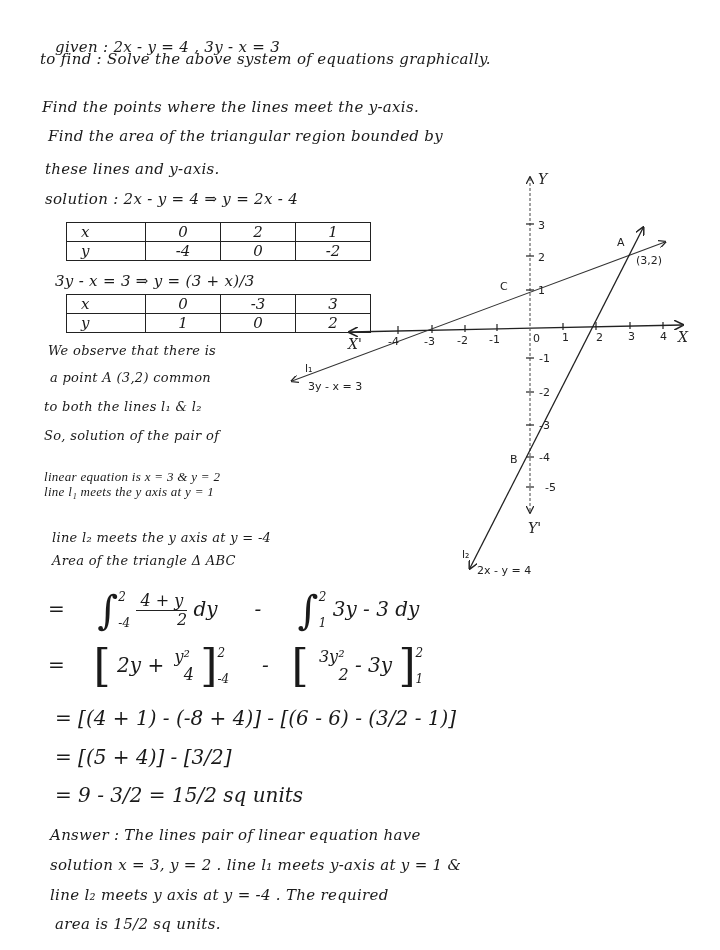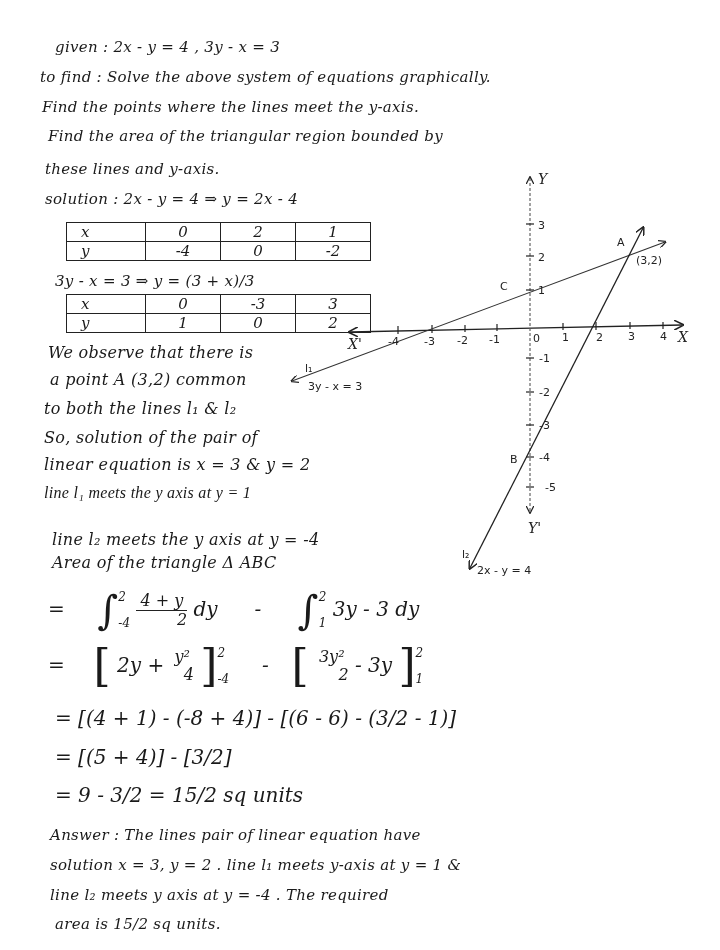--- a/index.html
+++ b/index.html
@@ -1,39 +1,39 @@
 <!DOCTYPE html>
 <html><head>
 <meta charset="utf-8">
 <style>
   html, body { margin:0; padding:0; background:#fff; }
   body { width:720px; height:950px; position:relative; overflow:hidden;
          font-family:"DejaVu Serif", serif; color:#1a1a1a; }
   .ln { position:absolute; font-size:15px; font-style:italic; white-space:nowrap; letter-spacing:0.3px; }
-  .sm { font-size:16px;text-align:center; }
+  .sm { font-size:13px;text-align:center; }
   table.vt { position:absolute; border-collapse:collapse; font-size:15px; font-style:italic; }
   table.vt td { border:1.5px solid #222; height:18px; text-align:center; padding:0 4px; }
   table.vt td.h { width:60px; text-align:left; padding-left:14px; }
   table.vt td.c { width:66px; }
   svg { position:absolute; left:0; top:0; }
   .lbl { font-family:"DejaVu Sans", sans-serif; font-size:11px; fill:#222; }
   .lblb { font-family:"DejaVu Serif", serif; font-size:14px; font-style:italic; fill:#222; }
   .math { position:absolute; font-size:20px; font-style:italic; white-space:nowrap; }
   .frac { display:inline-block; vertical-align:middle; text-align:right; font-size:16px; line-height:18px; }
   .frac .n { border-bottom:1.3px solid #222; padding:0 4px; display:block; }
   .frac .d { display:block; }
   .br { font-size:44px; font-style:normal; vertical-align:middle; line-height:40px; }
   .lim { display:inline-block; vertical-align:middle; font-size:12px; line-height:26px; text-align:left; }
   .int { font-size:40px; font-style:normal; vertical-align:middle; }
 </style>
 </head>
 <body>
 
 <div class="ln" style="left:55px;top:38px;">given : 2x - y = 4 , 3y - x = 3</div>
-<div class="ln" style="left:40px;top:68px;">to find : Solve the above system of equations graphically.</div>
+<div class="ln" style="left:40px;top:50px;">to find : Solve the above system of equations graphically.</div>
 <div class="ln" style="left:42px;top:98px;">Find the points where the lines meet the y-axis.</div>
 <div class="ln" style="left:48px;top:127px;">Find the area of the triangular region bounded by</div>
 <div class="ln" style="left:45px;top:160px;">these lines and y-axis.</div>
 <div class="ln" style="left:45px;top:190px;">solution : 2x - y = 4 ⇒ y = 2x - 4</div>
 
 <table class="vt" style="left:66px;top:222px;">
   <tbody>
       <tr>
     <td class="h">x</td>
     <td class="c">0</td>
@@ -65,21 +65,21 @@
     <td class="c">0</td>
     <td class="c">2</td>
   </tr>
 </tbody>
   </table>
 
 <div class="ln sm" style="left:48px;top:343px;">We observe that there is</div>
 <div class="ln sm" style="left:50px;top:370px;">a point A (3,2) common</div>
 <div class="ln sm" style="left:44px;top:399px;">to both the lines l₁ &amp; l₂</div>
 <div class="ln sm" style="left:44px;top:428px;">So, solution of the pair of</div>
-<div class="ln sm" style="left:44px;top:455px;">linear equation is x = 3 &amp; y = 2</div>
+<div class="ln sm" style="left:44px;top:469px;font-family:Liberation Serif, serif;">linear equation is x = 3 &amp; y = 2</div>
 <div class="ln sm" style="left:44px;top:484px;font-family:Liberation Serif, serif;">line l₁ meets the y axis at y = 1</div>
 <div class="ln sm" style="left:52px;top:510px;margin-top:20px;">line l₂ meets the y axis at y = -4</div>
 <div class="ln sm" style="left:52px;top:553px;">Area of the triangle Δ ABC</div>
 
 <svg width="720" height="950">
   <defs>
     <marker id="arr" viewBox="0 0 10 10" refX="8" refY="5" markerWidth="7" markerHeight="7" orient="auto-start-reverse">
       <path d="M0,0 L10,5 L0,10" fill="none" stroke="#222" stroke-width="1.6"></path>
     </marker>
   </defs>

